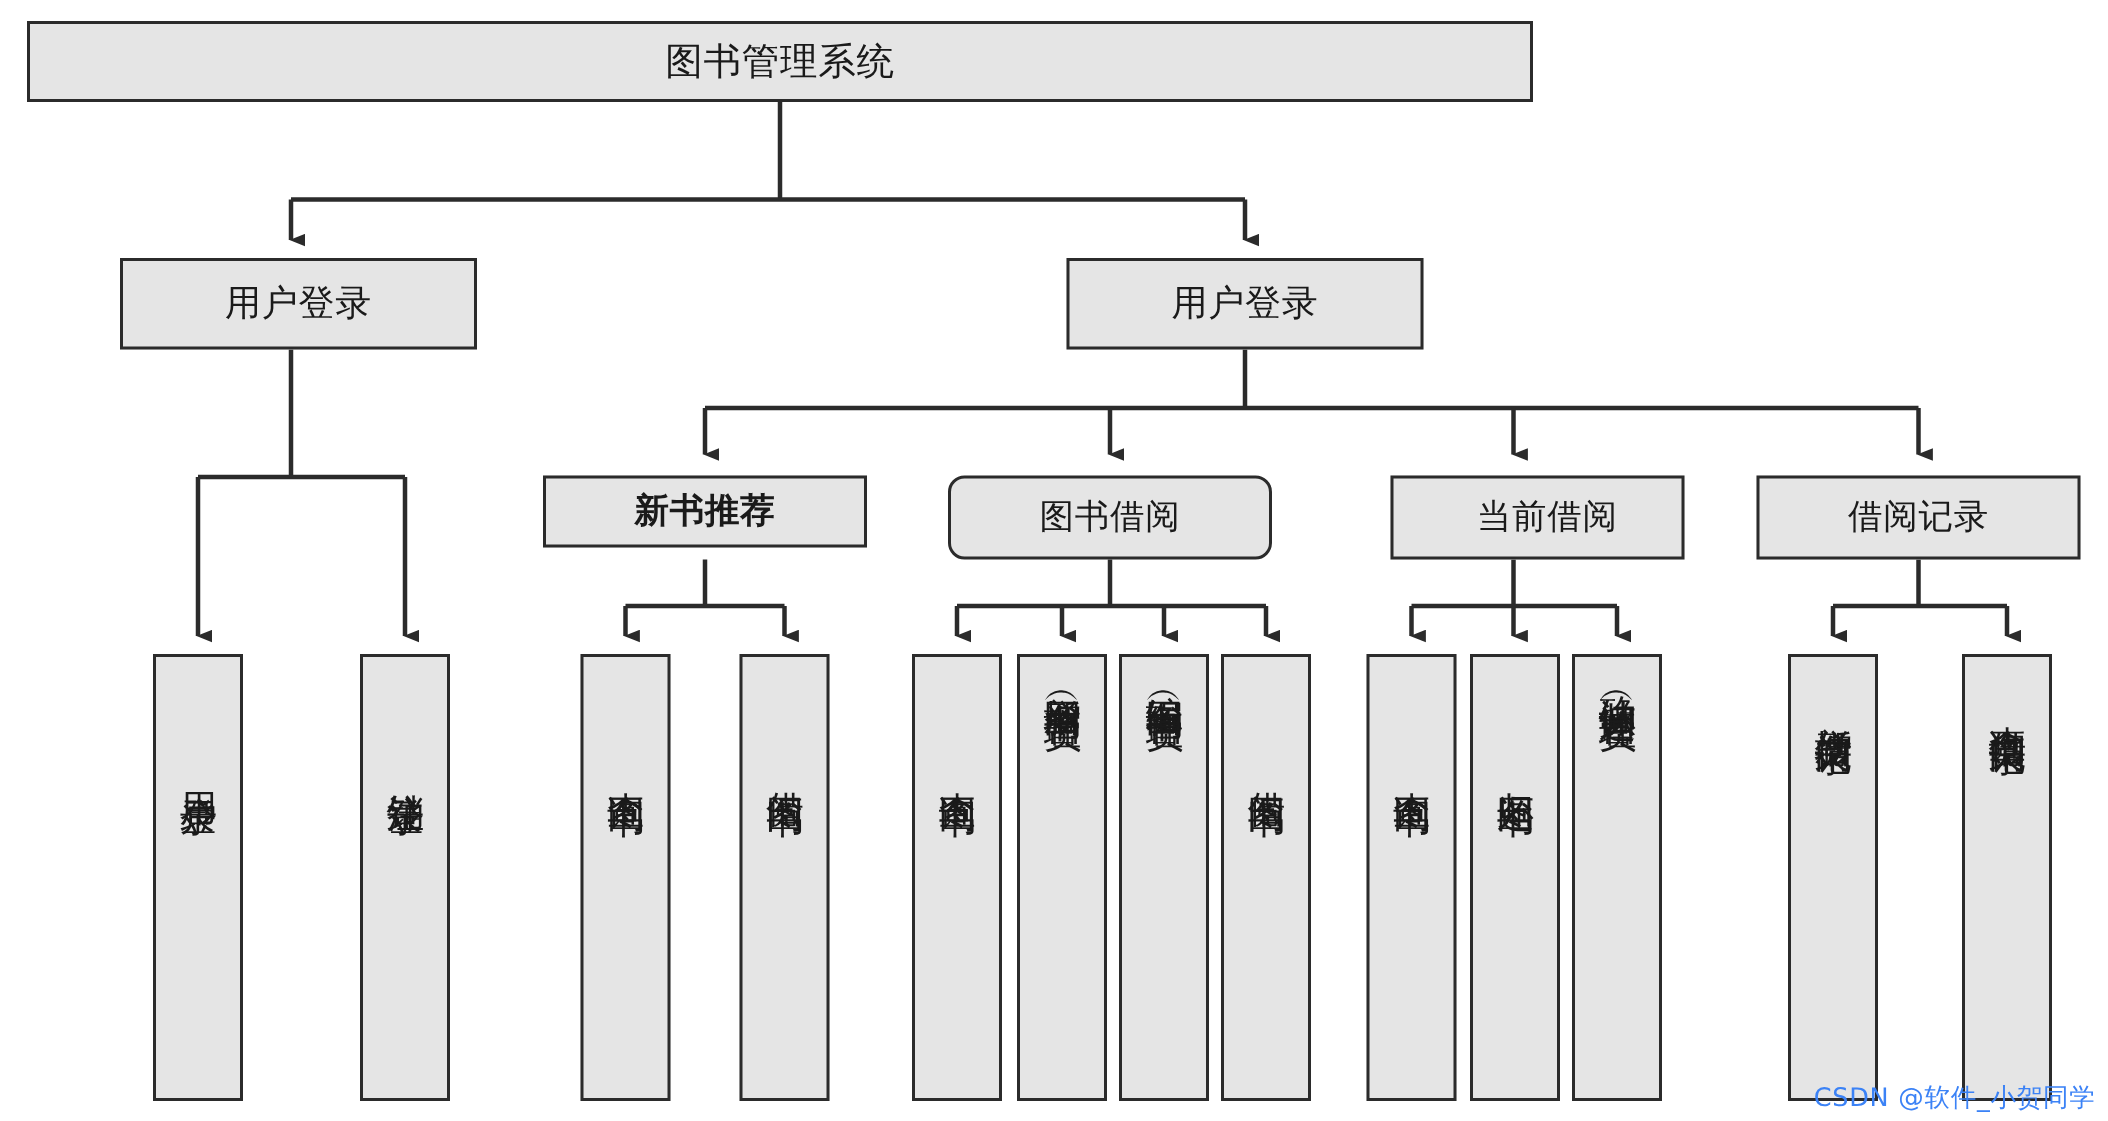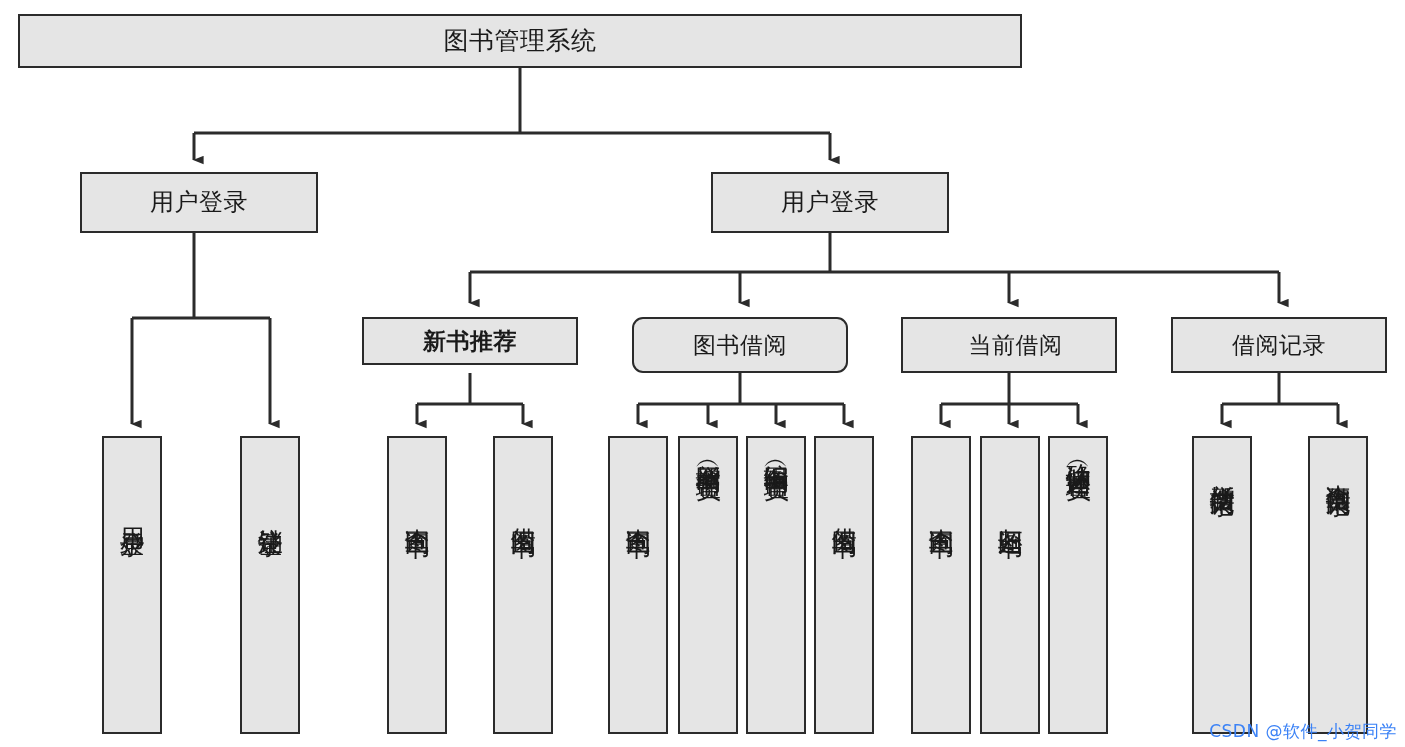--- a/index.html
+++ b/index.html
@@ -134,21 +134,21 @@
   <div class="node-box node-l2" style="left:711px; top:172px; width:238px; height:61px;">
     <span class="node-label">用户登录</span>
   </div>
 
   <div class="node-box node-l3" style="left:362px; top:317px; width:216px; height:48px;font-weight:bold;">
     <span class="node-label">新书推荐</span>
   </div>
   <div class="node-box node-l3" style="left:632px; top:317px; width:216px; height:56px;border-radius:11px;">
     <span class="node-label">图书借阅</span>
   </div>
-  <div class="node-box node-l3" style="left:901px; top:317px; width:216px; height:56px;padding-left:13px;">
+  <div class="node-box node-l3" style="left:927px; top:317px; width:196px; height:56px;padding-left:13px;">
     <span class="node-label">当前借阅</span>
   </div>
   <div class="node-box node-l3" style="left:1171px; top:317px; width:216px; height:56px;">
     <span class="node-label">借阅记录</span>
   </div>
 
   <div class="node-box node-leaf" style="left:102px; top:436px; width:60px; height:298px; padding-top:70px;">
     <span class="node-label">用户登录</span>
   </div>
   <div class="node-box node-leaf" style="left:240px; top:436px; width:60px; height:298px; padding-top:70px;">

